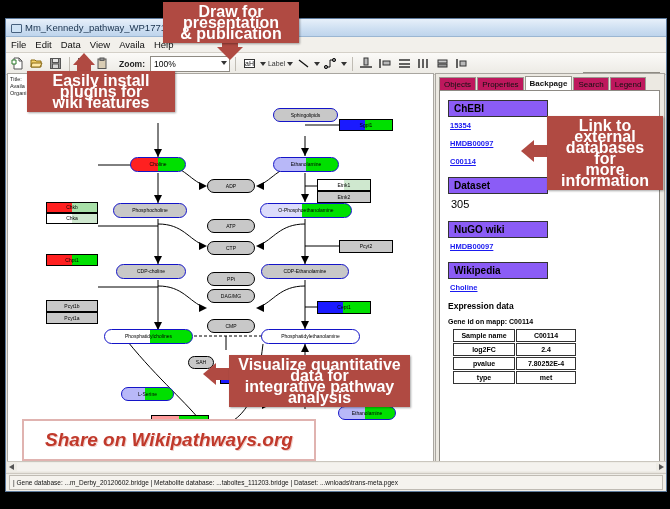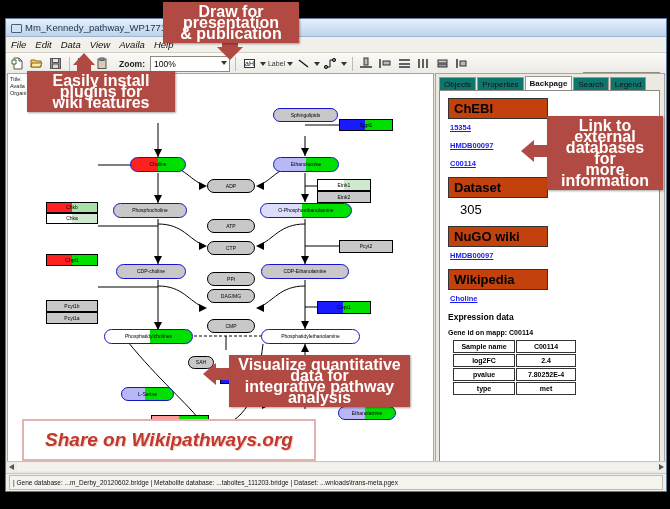--- a/index.html
+++ b/index.html
@@ -9,21 +9,21 @@
   
   .window{position:absolute;left:5px;top:18px;width:660px;height:472px;background:#e8e5de;
           border:1px solid #5d7a9c;box-shadow:0 0 3px #000;}
   .titlebar{height:17px;background:linear-gradient(#e7f0fa,#cfe0f2 55%,#bed4ec);
             border-bottom:1px solid #9bb6d2;display:flex;align-items:center;padding-left:4px;}
   .titlebar .tico{width:11px;height:11px;margin-right:4px;position:relative;}
   .titlebar .tico:before{content:"";position:absolute;left:1px;top:2px;width:9px;height:7px;
             border:1px solid #47617e;background:#cfe3f5;border-radius:1px;}
   .titlebar .ttxt{font-size:9.5px;color:#18314c;white-space:nowrap;}
 
-  .menubar{height:15px;background:#f2f0eb;border-bottom:1px solid #d4d0c8;display:flex;align-items:center;padding-left:5px;font-style:italic;}
+  .menubar{height:15px;background:#f2f0eb;border-bottom:1px solid #d4d0c8;display:flex;align-items:center;padding-left:5px;}
   .menubar span{font-size:9.5px;color:#111;margin-right:9px;cursor:default;}
 
   .toolbar{height:21px;background:linear-gradient(#fbfaf8,#eceae4);border-bottom:1px solid #c9c5bd;
            display:flex;align-items:center;padding-left:3px;gap:2px;}
   .tbtn{width:17px;height:17px;display:flex;align-items:center;justify-content:center;}
   .tbtn svg{display:block;}
   .tsep{width:1px;height:14px;background:#c0bcb4;margin:0 3px;}
   .zlabel{font-size:8.5px;font-weight:bold;color:#222;margin:0 3px 0 6px;}
   .zoombox{width:75px;height:14px;background:#fff;border:1px solid #8f8b83;font-size:8.5px;
            display:flex;align-items:center;padding-left:3px;position:relative;}
@@ -52,28 +52,28 @@
   .metab{border:1px solid #1414c8;border-radius:9px;background:#c8c8c8;}
   .grey{background:#c8c8c8;border:1px solid #000;border-radius:8px;}
   .gene{border:1px solid #000;background:#c8c8c8;}
   .nlabel{position:relative;z-index:3;white-space:nowrap;}
   svg.wires{position:absolute;left:0;top:0;width:425px;height:420px;pointer-events:none;}
 
   .handles span{position:absolute;width:4px;height:4px;background:#ffe000;border:1px solid #000;}
 
   
   .tabs{position:absolute;left:3px;top:2px;display:flex;align-items:flex-end;font-size:8px;}
-  .tab{padding:2px 4px 2px;background:#0f766e;border:1px solid #9c9890;border-bottom:none;margin-right:1px;color:#111;}
+  .tab{padding:2px 4px 2px;background:#be185d;border:1px solid #9c9890;border-bottom:none;margin-right:1px;color:#111;}
   .tab.active{background:#fff;font-weight:bold;padding-bottom:3px;}
   .backpage{position:absolute;left:3px;top:16px;right:4px;bottom:3px;background:#fff;border:1px solid #8d8a84;overflow:hidden;}
   .bp-inner{padding:7px 8px;}
-  .bp-head{display:inline-block;min-width:88px;background:#c2410c;border:1px solid #333;font-size:13px;font-weight:bold;
+  .bp-head{display:inline-block;min-width:88px;background:#8b5cf6;border:1px solid #333;font-size:10px;font-weight:bold;
            padding:2px 5px;color:#000;margin-bottom:4px;}
   .bp-link{font-size:7.5px;color:#1a1af0;text-decoration:underline;font-weight:bold;display:block;margin:0 0 9px 2px;}
-  .bp-plain{font-size:13px;color:#000;display:block;margin:0 0 9px 12px;}
+  .bp-plain{font-size:11px;color:#000;display:block;margin:0 0 9px 3px;}
   .bp-exp{font-size:8.5px;font-weight:bold;color:#000;margin:2px 0 7px 0;}
   .bp-geneid{font-size:7px;font-weight:bold;color:#000;margin-bottom:3px;}
   table.bptab{border-collapse:separate;border-spacing:1px;margin-left:4px;}
   table.bptab td{border:1px solid #333;font-size:7px;text-align:center;padding:2px 4px;background:#fff;color:#000;}
   table.bptab td.k{width:52px;font-weight:bold;}
   table.bptab td.v{width:50px;font-weight:bold;}
 
   
   .hscroll{position:absolute;left:1px;right:0;bottom:19px;height:10px;background:#eeece6;border-top:1px solid #cac6be;}
   .hscroll .thumbtrack{position:absolute;left:10px;right:10px;top:1px;height:8px;background:#f4f2ee;}

